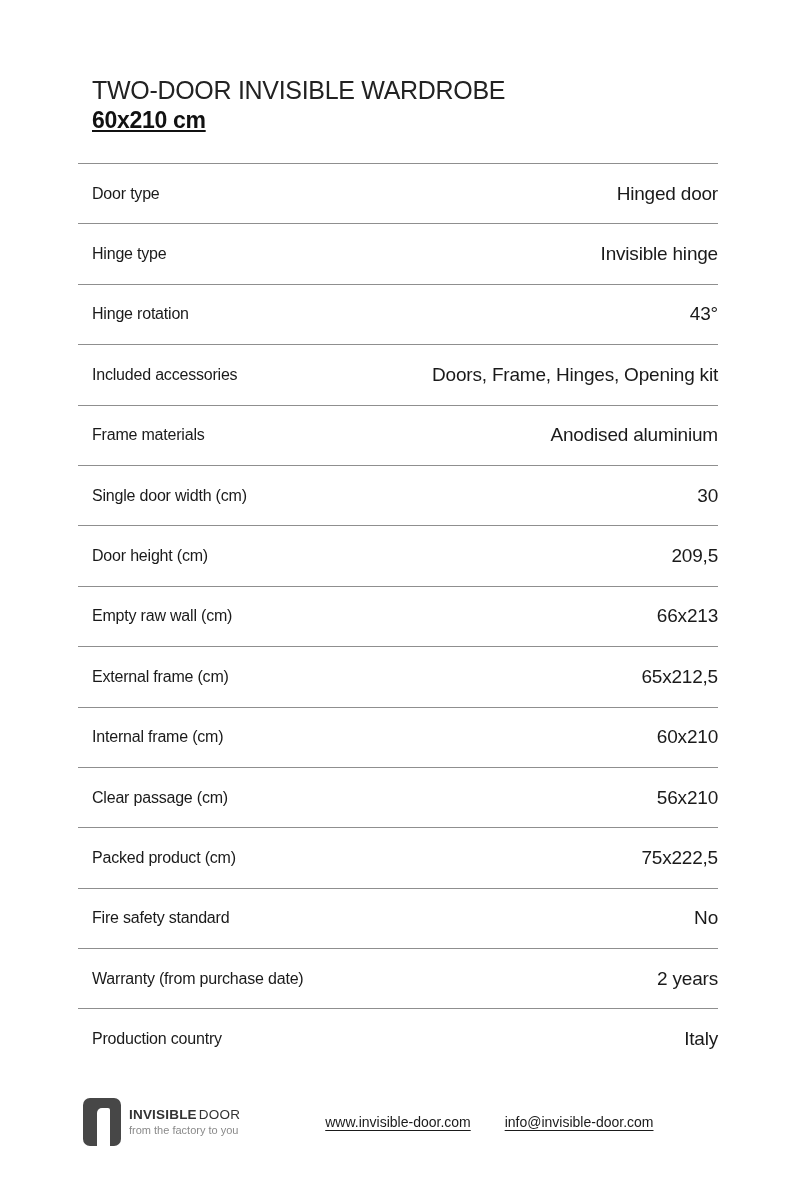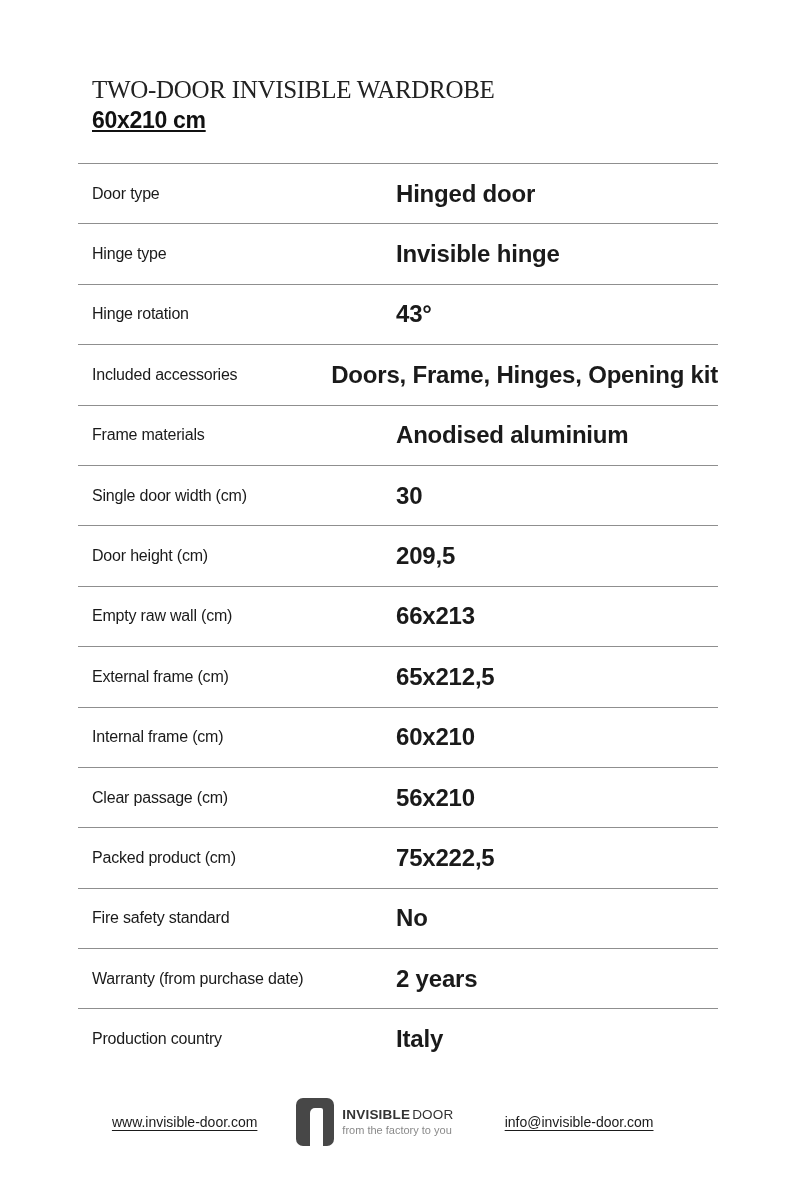--- a/index.html
+++ b/index.html
@@ -27,21 +27,20 @@
     left:78px;top:76px;width:640px;
     padding-left:14px;
   }
   .title{
     margin:0;
     font-size:25px;
     font-weight:400;
     letter-spacing:-0.3px;
     line-height:1.15;
     color:#222222;
-    font-family:Liberation Serif, serif;
   }
   .subtitle{
     margin:2px 0 0 0;
     font-size:23px;
     font-weight:700;
     letter-spacing:-0.3px;
     line-height:1.15;
     color:#111111;
     text-decoration:underline;
   }
@@ -60,24 +59,25 @@
   .spec-label{
     width:318px;
     padding-left:14px;
     font-size:16px;
     font-weight:400;
     letter-spacing:-0.2px;
     white-space:nowrap;
   }
   .spec-value{
     flex:1;
-    font-size:24px;
-    font-weight:700;
+    font-size:19px;
+    font-weight:400;
     letter-spacing:-0.2px;
     white-space:nowrap;
+    text-align:right;
   }
 
   
   .footer{
     position:absolute;
     left:78px;top:1098px;width:640px;
     display:flex;
     align-items:center;
   }
   .footer-col{flex:1;}
@@ -200,32 +200,32 @@
         <div class="spec-label">Warranty (from purchase date)</div>
         <div class="spec-value">2 years</div>
       </div>
       <div class="spec-row">
         <div class="spec-label">Production country</div>
         <div class="spec-value">Italy</div>
       </div>
     </div>
 
   <div class="footer">
-    <div class="footer-col mid">
-      <a class="link">www.invisible-door.com</a>
-    </div>
     <div class="footer-col left">
       <div class="brand">
         <div class="brand-icon">
           <div class="door-cutout"></div>
         </div>
         <div class="brand-text">
           <div class="brand-name"><span>INVISIBLE</span><span class="light">DOOR</span></div>
           <div class="brand-tagline">from the factory to you</div>
         </div>
       </div>
     </div>
+    <div class="footer-col mid">
+      <a class="link">www.invisible-door.com</a>
+    </div>
     <div class="footer-col right">
       <a class="link">info@invisible-door.com</a>
     </div>
   </div>
 
 </div>
 
 </body></html>

